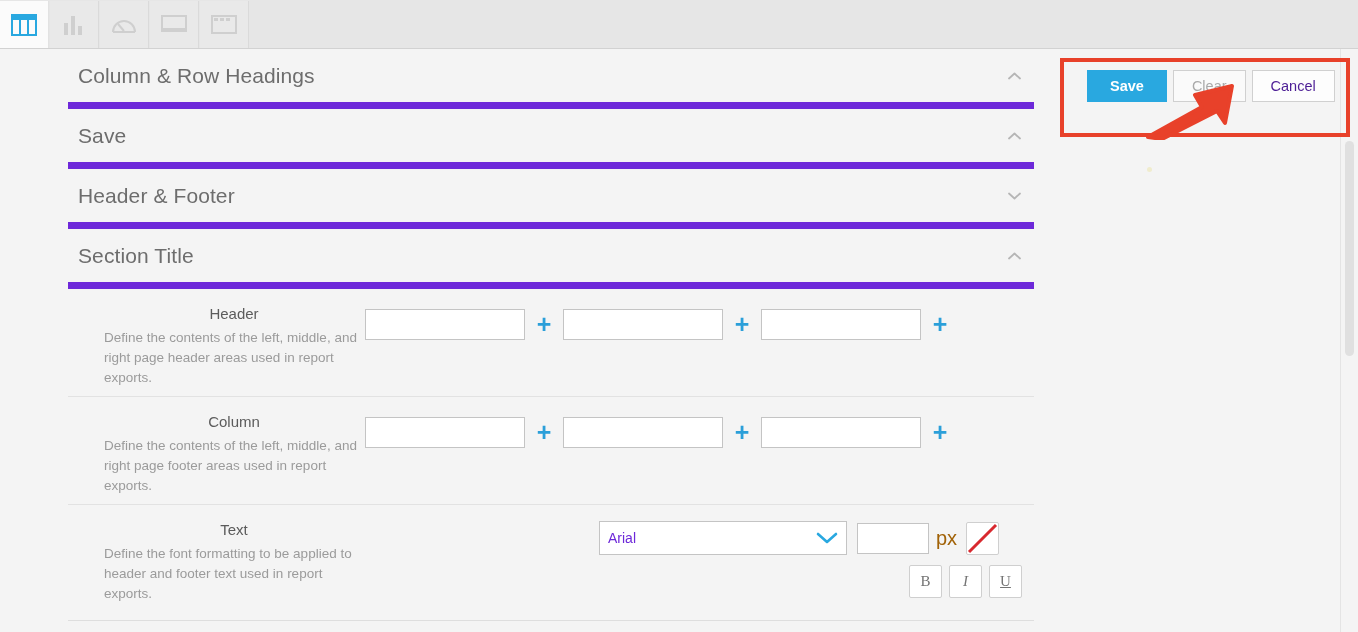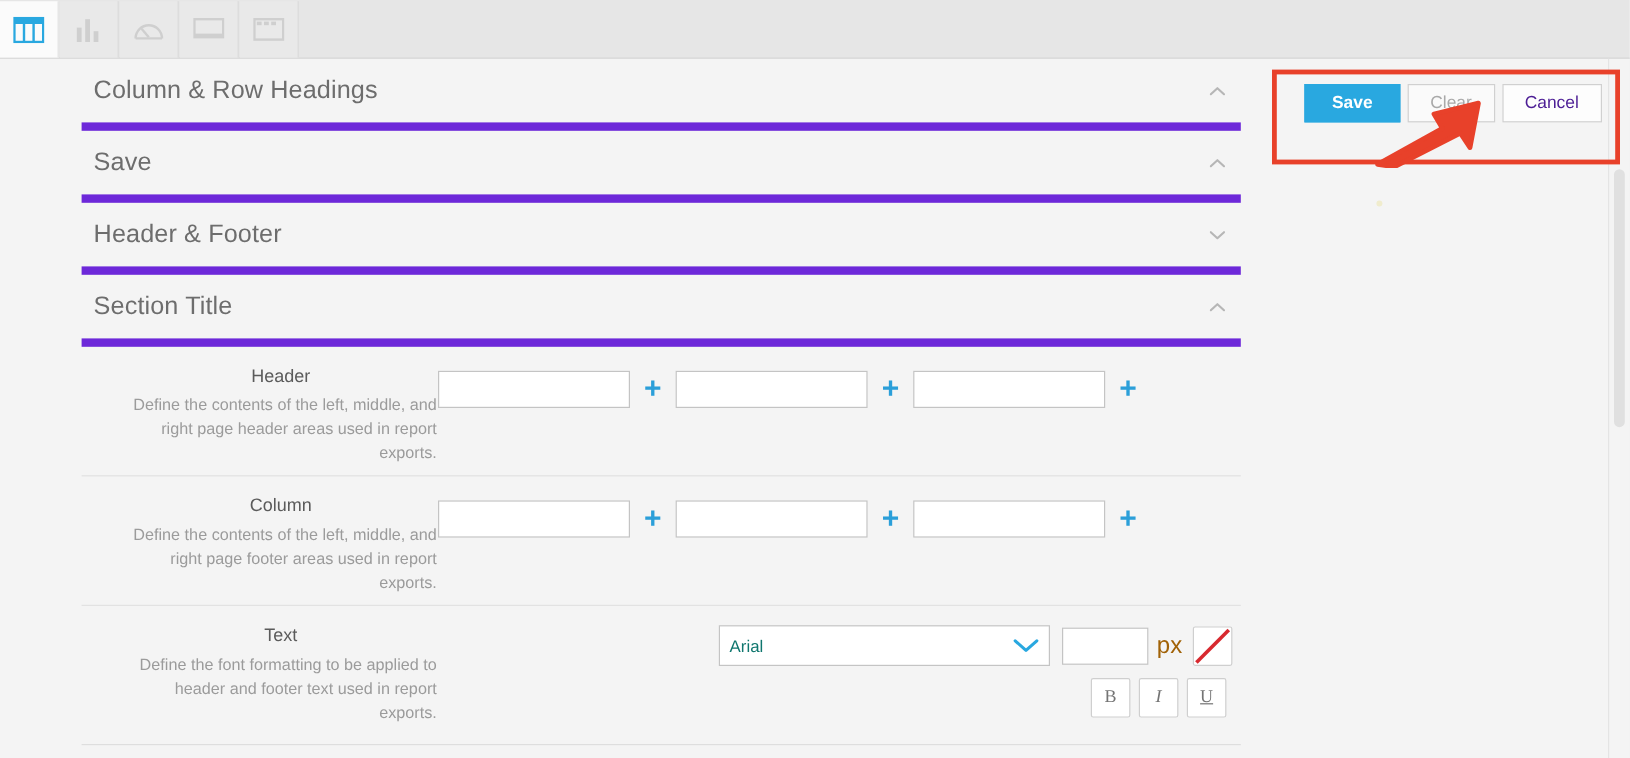--- a/index.html
+++ b/index.html
@@ -80,21 +80,20 @@
   .row-label .lbl {
     font-size: 15px;
     color: #5b5b5b;
     margin-bottom: 6px;
     text-align: center;
   }
   .row-label .desc {
     font-size: 13.5px;
     color: #9b9b9b;
     line-height: 20px;
-    text-align: right;
   }
 
   
   .field-group {
     position: absolute;
     display: flex;
     align-items: center;
   }
   .txt {
     width: 160px; height: 31px;
@@ -113,27 +112,27 @@
     font-size: 25px;
     line-height: 1;
     font-weight: bold;
     cursor: pointer;
     user-select: none;
   }
 
   
   .fontsel {
     position: relative;
-    width: 276px; height: 34px;
+    width: 248px; height: 34px;
     border: 1px solid #c4c4c4;
     background: #fff;
     display: flex; align-items: center;
     padding: 0 8px;
     font-size: 14px;
-    color: #0f766e;
+    color: #6d28d9;
     cursor: pointer;
   }
   .fontsel .caret {
     position: absolute; right: 8px; top: 50%;
     transform: translateY(-50%);
     display: flex;
   }
   .sizebox {
     width: 72px; height: 31px;
     border: 1px solid #c4c4c4;

